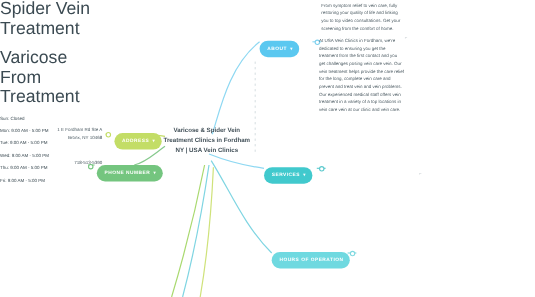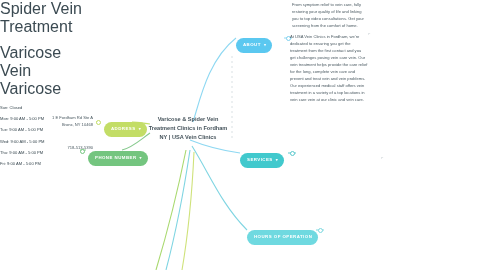--- a/index.html
+++ b/index.html
@@ -132,21 +132,21 @@
   <div class="node" style="left:240px;top:147px;">
     <span class="pill services">
       <span>SERVICES</span>
       <span class="caret">▾</span>
     </span>
   </div>
   <div class="dot t" style="left:290px;top:150.5px;"></div>
 
   <div id="services-list">
     <div class="srow">Spider Vein Treatment</div>
-    <div class="srow">Varicose Vein Varicose</div>
+    <div class="srow">Varicose From Treatment</div>
   </div>
 
   <div class="node" style="left:247px;top:224px;">
     <span class="pill hours">
       <span>HOURS OF OPERATION</span>
     </span>
   </div>
   <div class="dot h" style="left:318px;top:227.5px;"></div>
 
   <div id="hours-list">

